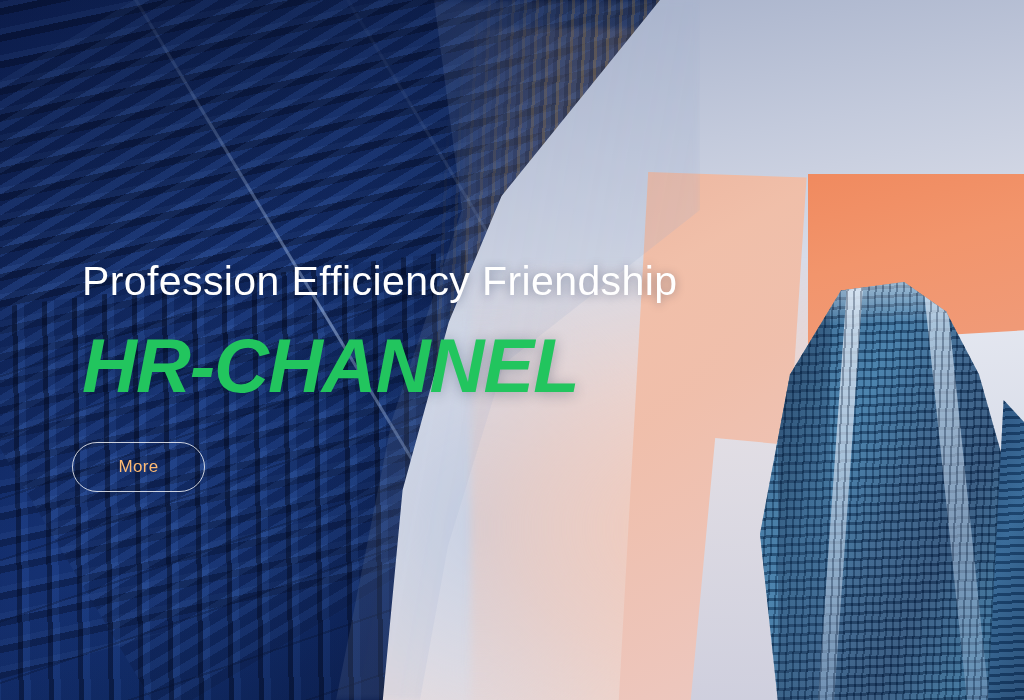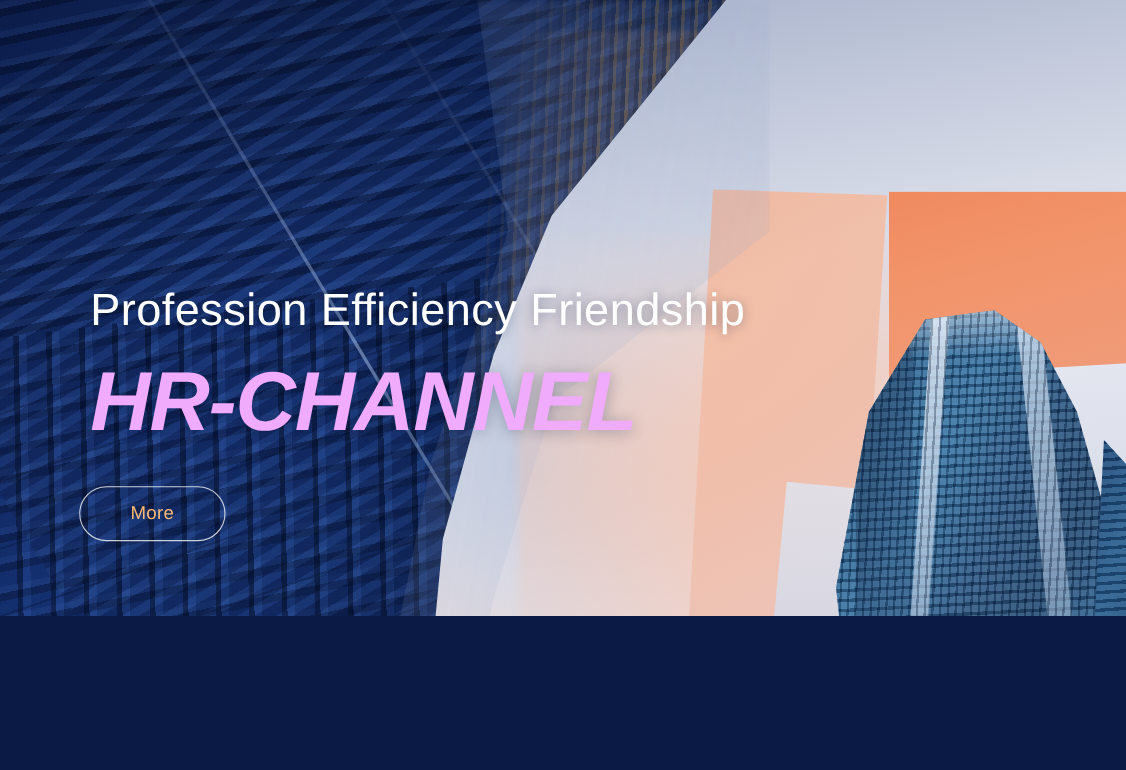--- a/index.html
+++ b/index.html
@@ -6,21 +6,21 @@
   * { margin:0; padding:0; box-sizing:border-box; }
   html,body{
     width:1024px; height:700px;
     background:#0a1a45;
     font-family:"Liberation Sans", sans-serif;
     overflow:hidden;
   }
 
   .banner{
     position:relative;
-    width:1024px; height:560px;
+    width:1024px; height:700px;
     overflow:hidden;
     background:#0b1f52;
     text-decoration:underline;
   }
 
   
   .sky{
     position:absolute; inset:0;
     background:
       linear-gradient(170deg,
@@ -250,21 +250,21 @@
     color:#ffffff;
     white-space:nowrap;
     text-shadow:0 1px 10px rgba(10,22,54,.35);
   }
   .headline{
     position:absolute; left:82px; top:322px;
     font-size:76px;
     font-weight:bold;
     font-style:italic;
     letter-spacing:-1px;
-    color:#f0abfc;
+    color:#22c55e;
     white-space:nowrap;
     text-shadow:0 2px 14px rgba(8,20,50,.30);
   }
   .more-btn{
     position:absolute; left:72px; top:442px;
     width:133px; height:50px;
     border:1px solid rgba(255,255,255,.78);
     border-radius:25px;
     background:transparent;
     color:#fdba74;

